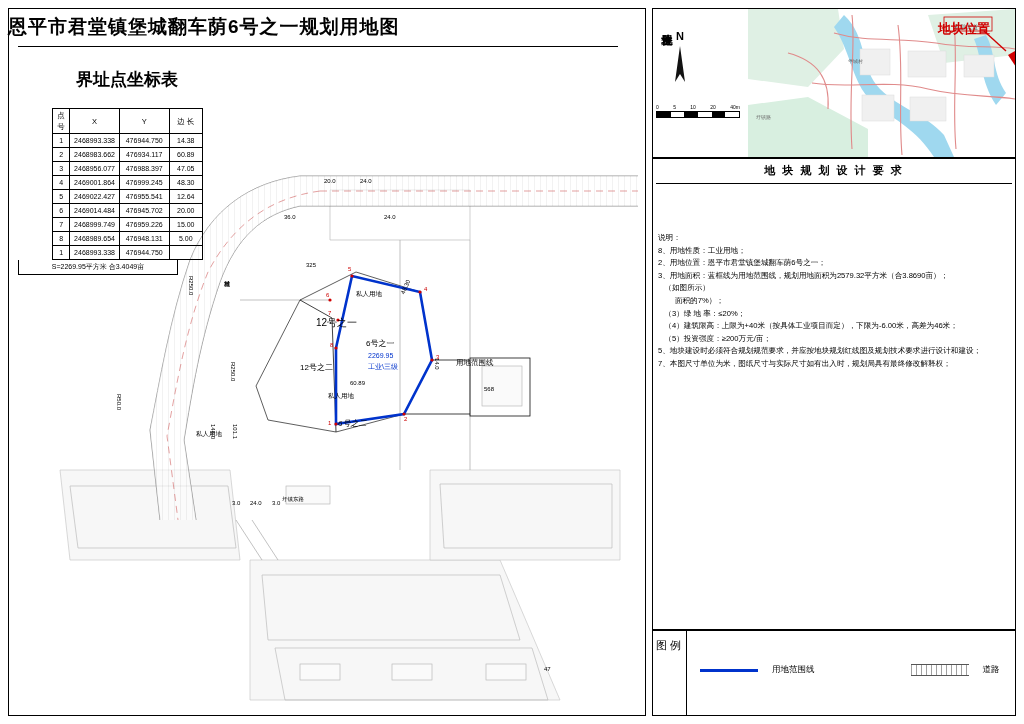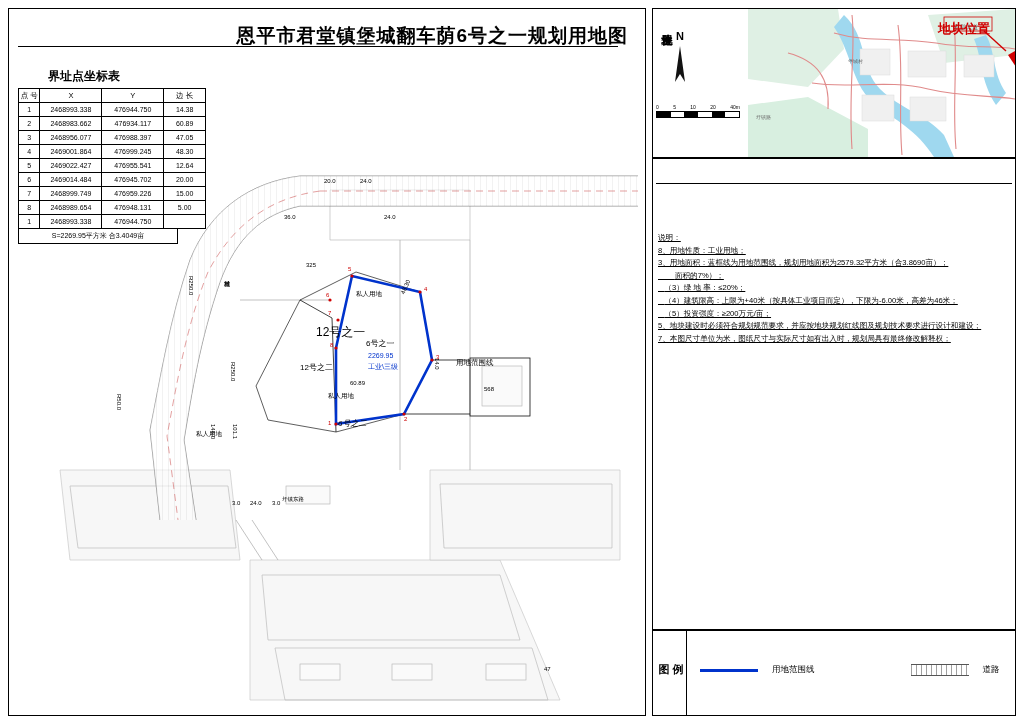--- a/index.html
+++ b/index.html
@@ -3,52 +3,52 @@
 <meta charset="utf-8">
 <style>
   html,body{margin:0;padding:0;background:#ffffff;}
   body{font-family:"Liberation Sans","DejaVu Sans",sans-serif;color:#000;}
   #page{position:relative;width:1024px;height:724px;background:#fff;overflow:hidden;}
 
   .frame{position:absolute;border:1px solid #000;box-sizing:border-box;}
 
   
   #main-frame{left:8px;top:8px;width:638px;height:708px;}
-  #title{position:absolute;left:8px;top:23px;width:620px;text-align:right;font-size:19px;font-weight:bold;letter-spacing:1px;}
+  #title{position:absolute;left:8px;top:14px;width:620px;text-align:left;font-size:19px;font-weight:bold;letter-spacing:1px;}
   #title-rule{position:absolute;left:18px;top:46px;width:600px;border-bottom:1px solid #000;}
 
   
   #coord-wrap{position:absolute;left:18px;top:68px;width:160px;}
-  #coord-caption{font-size:12px;font-weight:bold;text-align:left;padding-left:30px;margin-bottom:3px;}
-  table.coord{border-collapse:collapse;font-size:7px;width:188px;}
+  #coord-caption{font-size:17px;font-weight:bold;text-align:right;padding-left:30px;margin-bottom:17px;}
+  table.coord{border-collapse:collapse;font-size:7px;width:151px;margin-left:34px;}
   table.coord th,table.coord td{border:1px solid #000;padding:1px 1px;text-align:center;height:11px;line-height:11px;}
   table.coord th{font-weight:normal;font-size:7.5px;}
   table.coord td.idx{width:14px;}
   table.coord td.xv,table.coord td.yv{width:46px;}
   table.coord td.side{width:30px;}
   #coord-foot{border:1px solid #000;border-top:none;font-size:7px;text-align:center;padding:2px 0;width:160px;box-sizing:border-box;}
 
   
   #map-canvas{position:absolute;left:0;top:0;width:638px;height:708px;}
 
   
   #loc-frame{left:652px;top:8px;width:364px;height:150px;}
   #loc-label{position:absolute;left:656px;top:14px;width:22px;font-size:11px;font-weight:bold;line-height:14px;text-align:center;}
   #loc-img{position:absolute;left:748px;top:9px;width:267px;height:148px;overflow:hidden;background:#eef6f2;}
   #loc-title{position:absolute;right:34px;top:20px;font-size:13px;color:#d00000;font-weight:bold;}
 
   #req-frame{left:652px;top:158px;width:364px;height:472px;}
   #req-title{position:absolute;left:652px;top:163px;width:364px;text-align:center;font-size:11px;font-weight:bold;letter-spacing:2px;}
   #req-rule{position:absolute;left:656px;top:183px;width:356px;border-bottom:1px solid #000;}
   #req-body{position:absolute;left:658px;top:232px;width:352px;font-size:7.6px;line-height:12.6px;}
-  #req-body .ln{white-space:pre-wrap;text-decoration:underline;}
+  #req-body .ln{white-space:pre-wrap;}
 
   
   #legend-frame{left:652px;top:630px;width:364px;height:86px;}
-  #legend-label{position:absolute;left:656px;top:662px;width:30px;font-size:11px;font-weight:bold;text-align:center;}
+  #legend-label{position:absolute;left:656px;top:638px;width:30px;font-size:11px;font-weight:normal;}
   #legend-div{position:absolute;left:686px;top:630px;height:86px;border-left:1px solid #000;}
   #legend-items{position:absolute;left:700px;top:660px;width:312px;font-size:8px;}
   .leg-row{display:flex;align-items:center;height:20px;}
   .leg-swatch-blue{width:58px;height:3px;background:#0033cc;}
   .leg-swatch-road{width:58px;height:10px;border-top:1px solid #555;border-bottom:1px solid #555;position:relative;overflow:hidden;}
   .leg-swatch-road:before{content:"";position:absolute;left:0;top:0;width:100%;height:100%;
      background:repeating-linear-gradient(90deg,#888 0 1px,transparent 1px 5px);opacity:.8;}
   .leg-text{margin-left:14px;font-size:8.5px;}
 
   
@@ -221,21 +221,21 @@
     </table>
     <div id="coord-foot">S=2269.95平方米 合3.4049亩</div>
   </div>
 
   <div style="position:absolute;left:0;top:0;width:638px;height:708px;pointer-events:none;">
     <div style="position:absolute;left:366px;top:338px;font-size:8px;">6号之一</div>
     <div style="position:absolute;left:368px;top:352px;font-size:7px;color:#0033cc;">2269.95</div>
     <div style="position:absolute;left:368px;top:362px;font-size:7px;color:#0033cc;">工业\三级</div>
     <div style="position:absolute;left:456px;top:358px;font-size:7.5px;">用地范围线</div>
 
-    <div style="position:absolute;left:316px;top:316px;font-size:12px;margin-top:8px;">12号之一</div>
+    <div style="position:absolute;left:316px;top:316px;font-size:10px;">12号之一</div>
     <div style="position:absolute;left:300px;top:362px;font-size:8px;">12号之二</div>
     <div style="position:absolute;left:338px;top:418px;font-size:8px;font-style:italic;">6号之二</div>
     <div style="position:absolute;left:356px;top:290px;font-size:6.5px;">私人用地</div>
     <div style="position:absolute;left:328px;top:392px;font-size:6.5px;">私人用地</div>
     <div style="position:absolute;left:196px;top:430px;font-size:6.5px;">私人用地</div>
     <div style="position:absolute;left:222px;top:276px;font-size:6px;writing-mode:vertical-rl;">堡城村</div>
     <div style="position:absolute;left:282px;top:496px;font-size:5.5px;">圩镇东路</div>
 
     <div style="position:absolute;left:398px;top:284px;font-size:6px;transform:rotate(-66deg);">48.30</div>
     <div style="position:absolute;left:350px;top:380px;font-size:6px;">60.89</div>
@@ -327,25 +327,28 @@
     <path d="M236 22 L258 42" stroke="#d00000" stroke-width="1.4" fill="none"></path>
     <rect x="196" y="8" width="48" height="14" fill="none" stroke="#d00000" stroke-width="0.8"></rect>
 
     <text x="206" y="20" font-size="6" fill="#444" font-family="Liberation Sans, sans-serif">君堂大道</text>
     <text x="100" y="54" font-size="5" fill="#666" font-family="Liberation Sans, sans-serif">堡城村</text>
     <text x="8" y="110" font-size="5" fill="#666" font-family="Liberation Sans, sans-serif">圩镇路</text>
   </svg>
   <div id="loc-title">地块位置</div>
 
   <div class="frame" id="req-frame"></div>
+  <div id="req-title">地 块 规 划 设 计 要 求</div>
   <div id="req-rule"></div>
   <div id="req-body">
     <div class="ln">说明：</div>
     <div class="ln">8、用地性质：工业用地；</div>
+    <div class="ln">2、用地位置：恩平市君堂镇堡城翻车荫6号之一；</div>
     <div class="ln">3、用地面积：蓝框线为用地范围线，规划用地面积为2579.32平方米（合3.8690亩）；</div>
+    <div class="ln">   （如图所示）</div>
     <div class="ln">        面积的7%）；</div>
     <div class="ln">   （3）绿 地 率：≤20%；</div>
     <div class="ln">   （4）建筑限高：上限为+40米（按具体工业项目而定），下限为-6.00米，高差为46米；</div>
     <div class="ln">   （5）投资强度：≥200万元/亩；</div>
     <div class="ln">5、地块建设时必须符合规划规范要求，并应按地块规划红线图及规划技术要求进行设计和建设；</div>
     <div class="ln">7、本图尺寸单位为米，图纸尺寸与实际尺寸如有出入时，规划局具有最终修改解释权；</div>
   </div>
 
   <div class="frame" id="legend-frame"></div>
   <div id="legend-div"></div>

